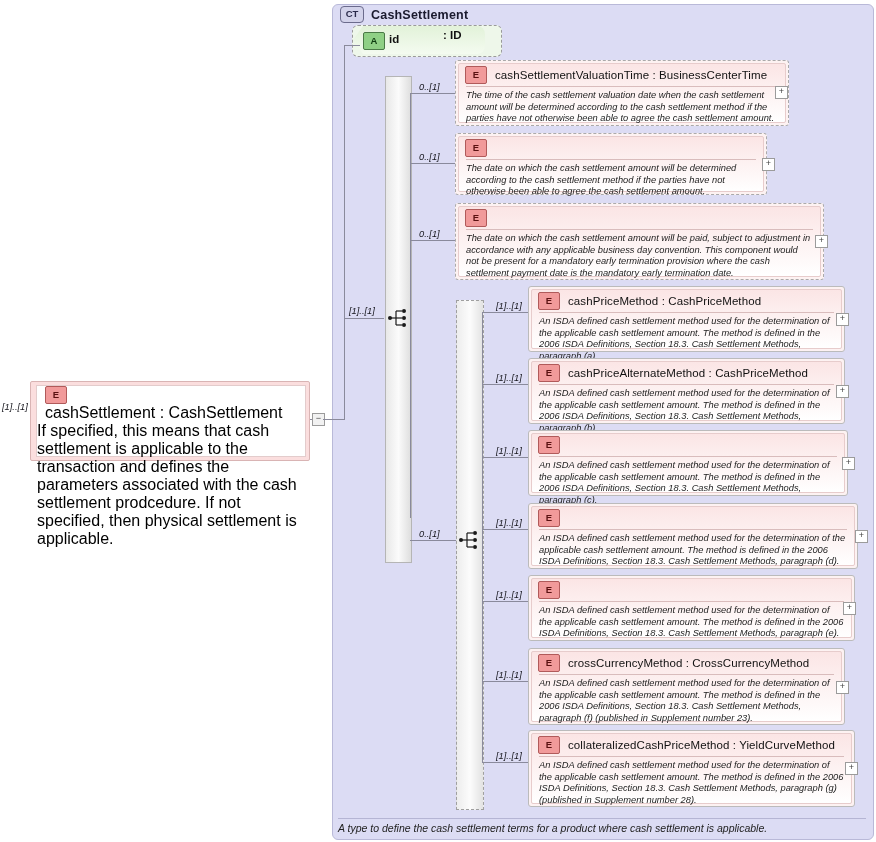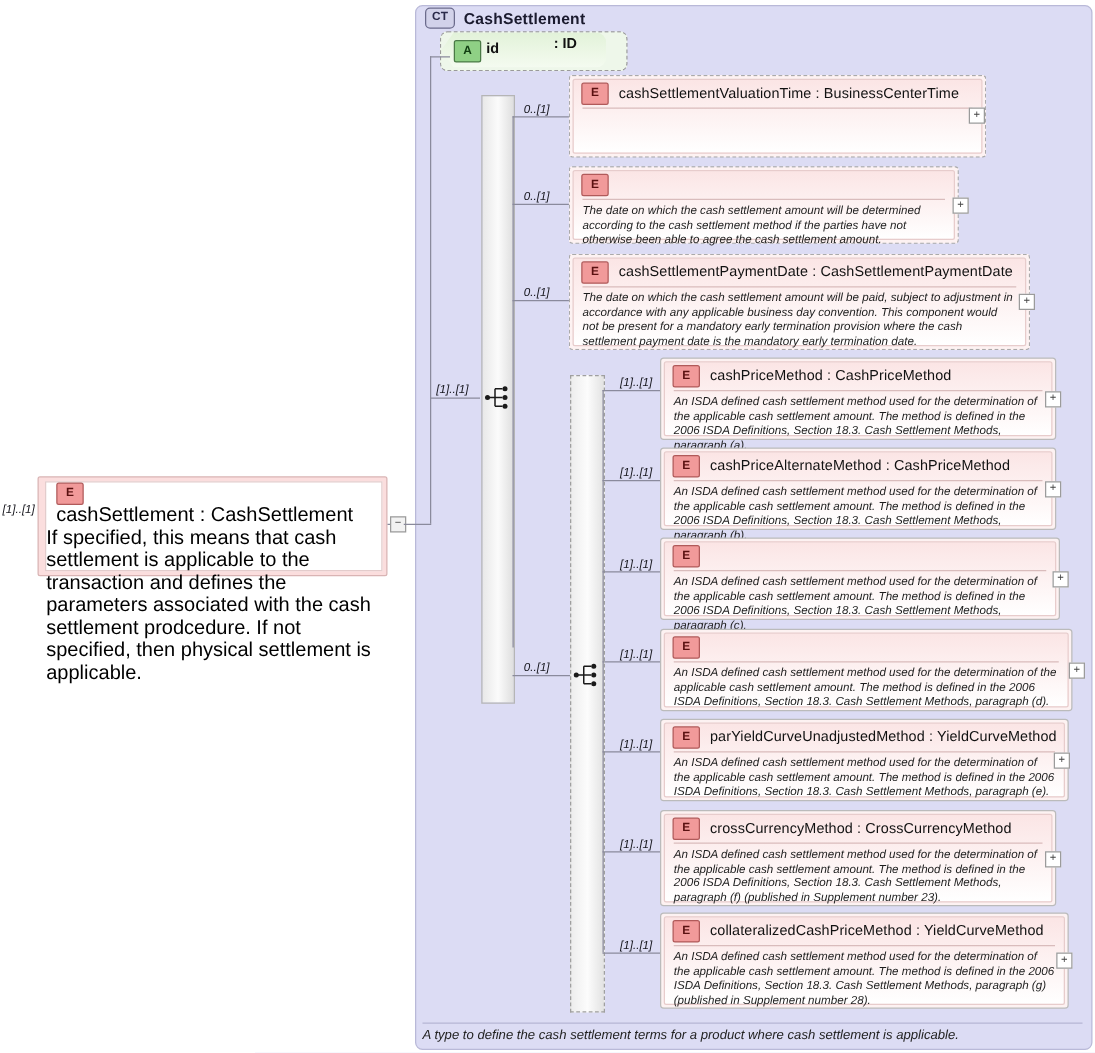--- a/index.html
+++ b/index.html
@@ -180,40 +180,40 @@
   <div class="card" style="left:419px;top:229px;">0..[1]</div>
   <div class="card" style="left:419px;top:529px;">0..[1]</div>
 
   <div class="el" style="left:455px;top:60px;width:334px;height:66px;">
     <div class="inner">
       <div class="hdr">
         <div class="badge-e">E</div>
         <div class="title"><span>cashSettlementValuationTime</span> : <span>BusinessCenterTime</span></div>
       </div>
       <div class="divider"></div>
+      <div class="doc">The time of the cash settlement valuation date when the cash settlement amount will be determined according to the cash settlement method if the parties have not otherwise been able to agree the cash settlement amount.</div>
     </div>
   </div>
   <div class="plus-box" style="left:775px;top:86px;">+</div>
 
   <div class="el" style="left:455px;top:133px;width:312px;height:62px;">
     <div class="inner">
       <div class="hdr">
         <div class="badge-e">E</div>
       </div>
       <div class="divider"></div>
       <div class="doc">The date on which the cash settlement amount will be determined according to the cash settlement method if the parties have not otherwise been able to agree the cash settlement amount.</div>
     </div>
   </div>
   <div class="plus-box" style="left:762px;top:158px;">+</div>
 
   <div class="el" style="left:455px;top:203px;width:369px;height:77px;">
     <div class="inner">
       <div class="hdr">
         <div class="badge-e">E</div>
-        <div class="title"><span>cashSettlementPaymentDate</span> : <span>CashSettlementPaymentDate</span></div>
       </div>
       <div class="divider"></div>
       <div class="doc">The date on which the cash settlement amount will be paid, subject to adjustment in accordance with any applicable business day convention. This component would not be present for a mandatory early termination provision where the cash settlement payment date is the mandatory early termination date.</div>
     </div>
   </div>
   <div class="plus-box" style="left:815px;top:235px;">+</div>
 
   <div class="choice-bar" style="left:456px;top:300px;width:26px;height:508px;"></div>
   <svg class="conn-icon" style="left:458px;top:529px;" viewBox="0 0 22 22">
     <circle cx="3" cy="11" r="2" fill="#1a1a1a"></circle>
@@ -287,21 +287,20 @@
       <div class="divider"></div>
       <div class="doc">An ISDA defined cash settlement method used for the determination of the applicable cash settlement amount. The method is defined in the 2006 ISDA Definitions, Section 18.3. Cash Settlement Methods, paragraph (d).</div>
     </div>
   </div>
   <div class="plus-box" style="left:855px;top:530px;">+</div>
 
   <div class="el solid" style="left:528px;top:575px;width:327px;height:66px;">
     <div class="inner">
       <div class="hdr">
         <div class="badge-e">E</div>
-        <div class="title"><span>parYieldCurveUnadjustedMethod</span> : <span>YieldCurveMethod</span></div>
       </div>
       <div class="divider"></div>
       <div class="doc">An ISDA defined cash settlement method used for the determination of the applicable cash settlement amount. The method is defined in the 2006 ISDA Definitions, Section 18.3. Cash Settlement Methods, paragraph (e).</div>
     </div>
   </div>
   <div class="plus-box" style="left:843px;top:602px;">+</div>
 
   <div class="el solid" style="left:528px;top:648px;width:317px;height:77px;">
     <div class="inner">
       <div class="hdr">

